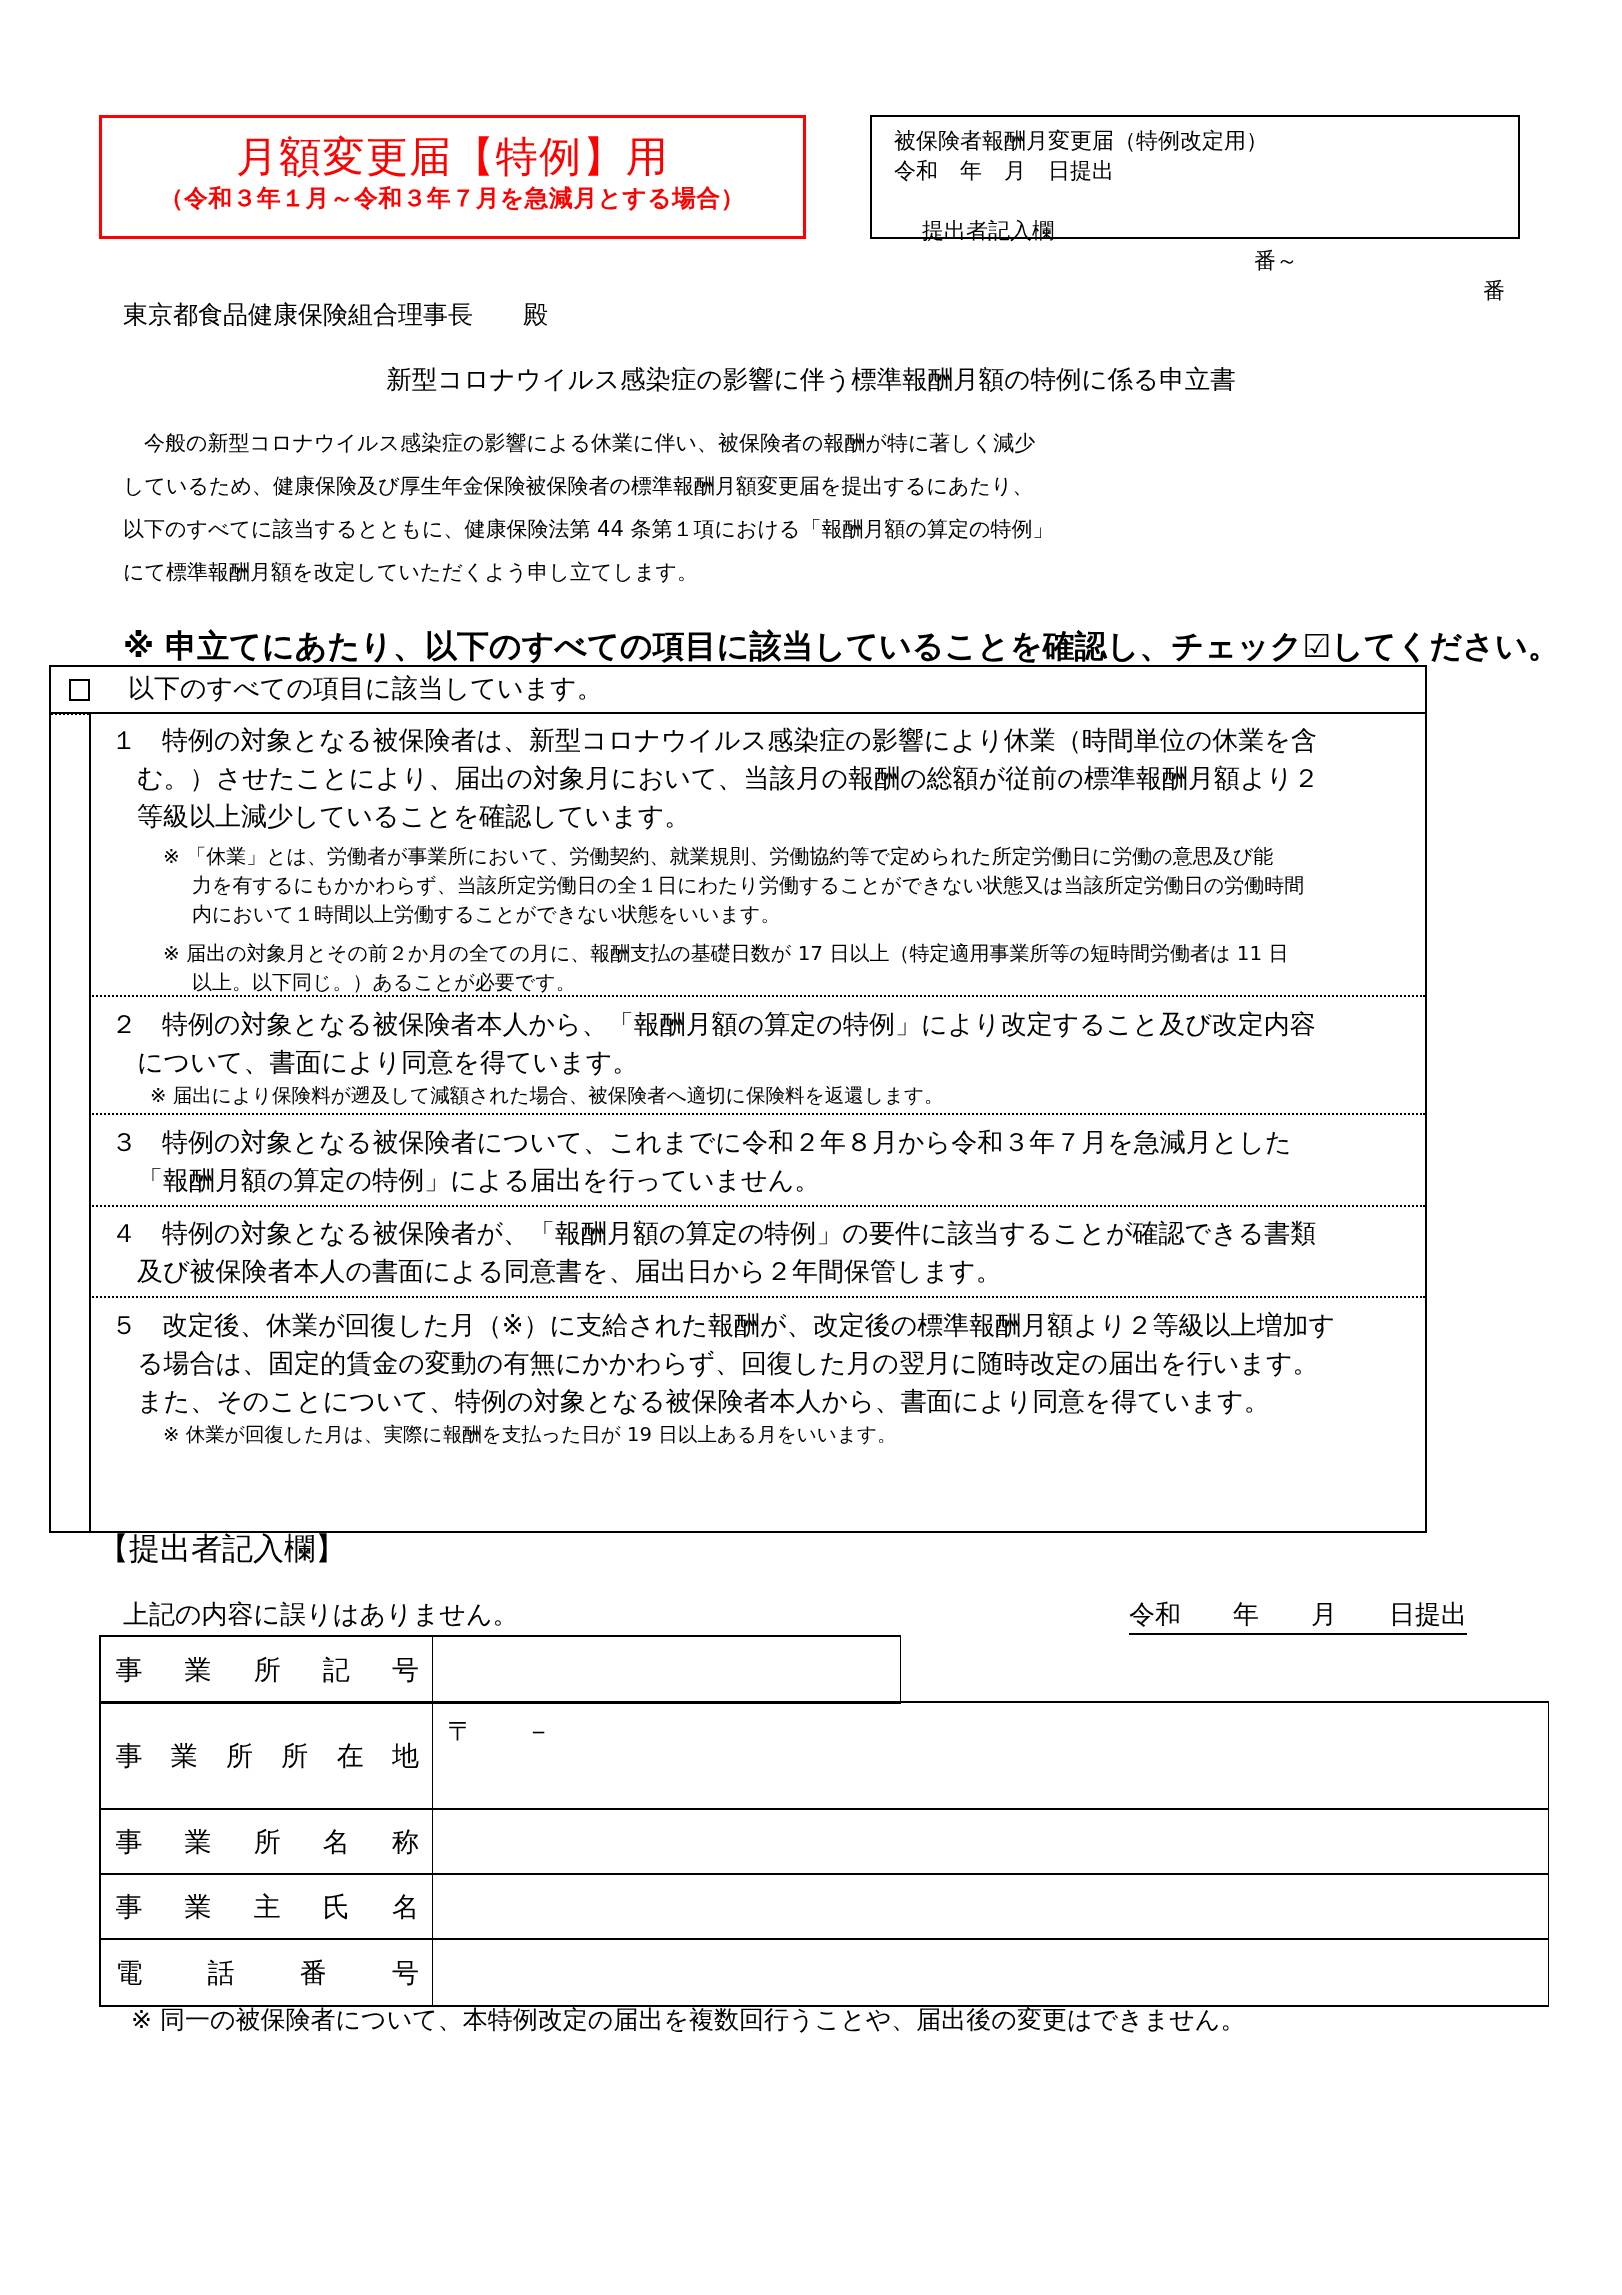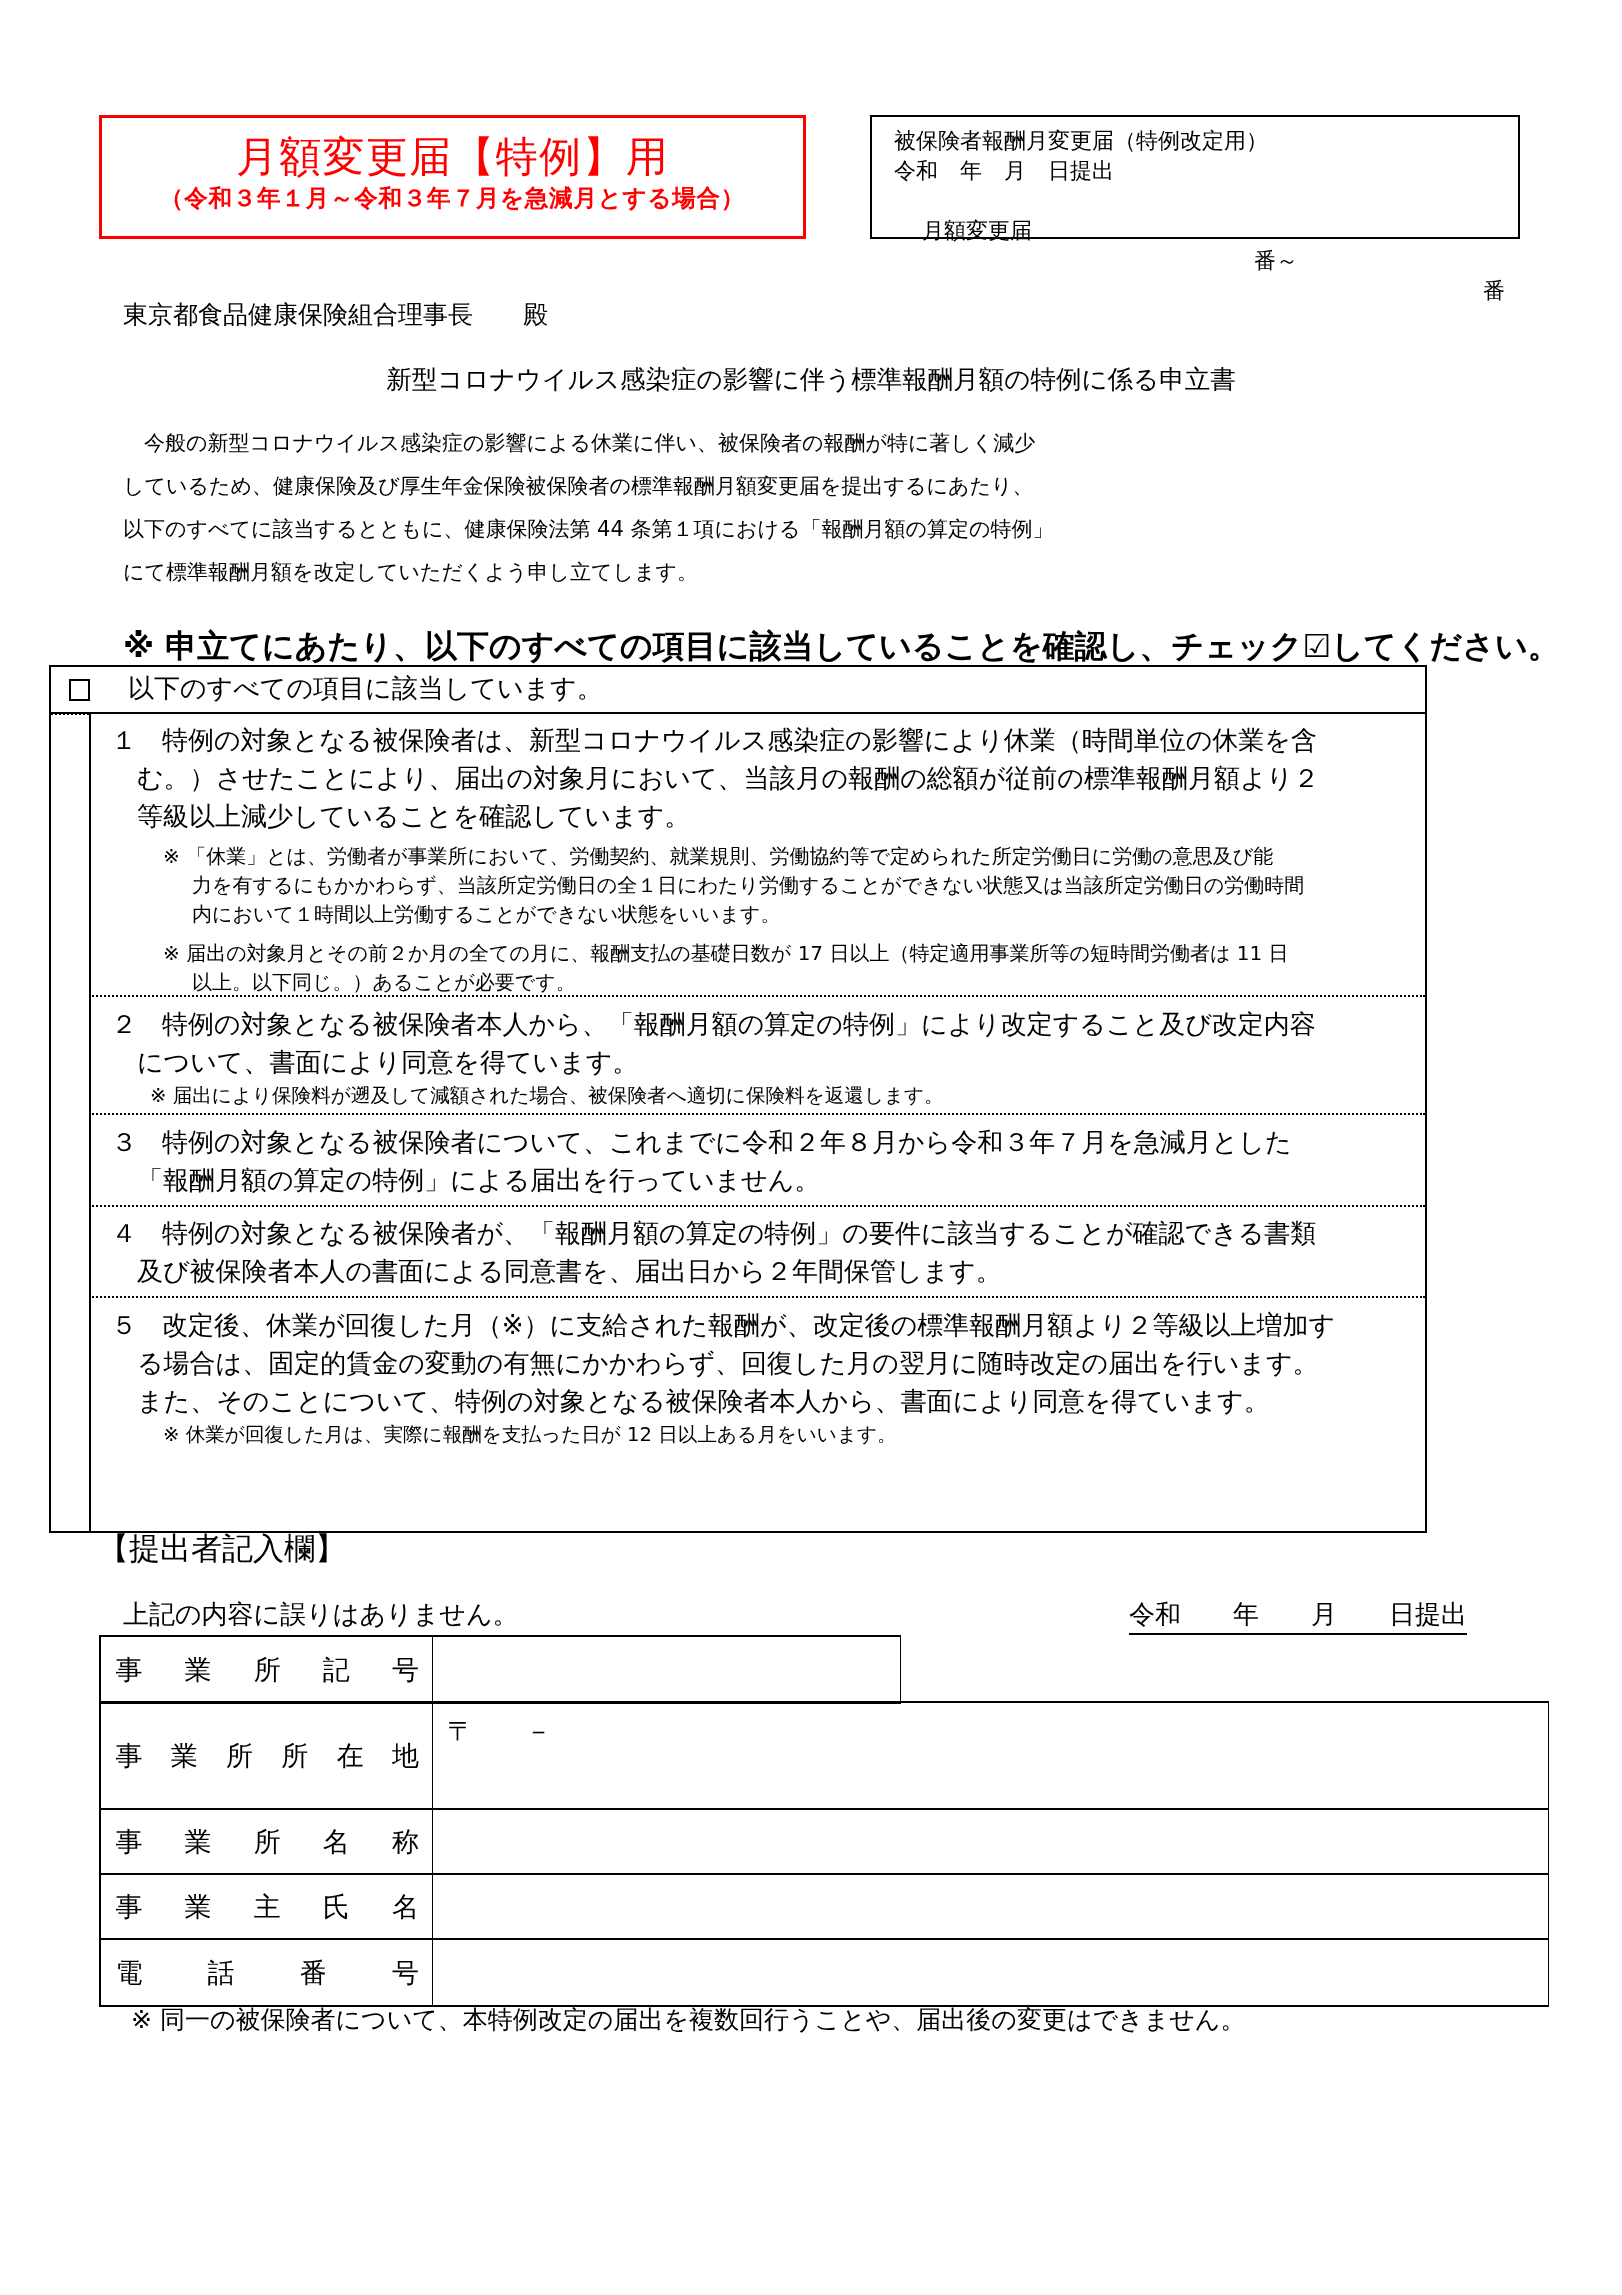--- a/index.html
+++ b/index.html
@@ -70,21 +70,21 @@
 
 <div id="red-box" class="abs">
   <div id="red-title">月額変更届【特例】用</div>
   <div id="red-sub">（令和３年１月～令和３年７月を急減月とする場合）</div>
 </div>
 
 <div id="ref-box" class="abs">
   <div class="line">被保険者報酬月変更届（特例改定用）</div>
   <div class="line">令和　年　月　日提出</div>
   <div class="line">
-    <span>月額変更届</span>
+    <span>提出者記入欄</span>
     <span id="ref-no-mid">番～</span>
     <span id="ref-no-end">番</span>
   </div>
 </div>
 
 <div id="addressee" class="abs">東京都食品健康保険組合理事長　　殿</div>
 <div id="doc-title" class="abs">新型コロナウイルス感染症の影響に伴う標準報酬月額の特例に係る申立書</div>
 
 <div id="intro" class="abs">
   <div class="p">　今般の新型コロナウイルス感染症の影響による休業に伴い、被保険者の報酬が特に著しく減少</div>
@@ -138,21 +138,21 @@
     <div class="main"><span class="num">４</span><span>特例の対象となる被保険者が、「報酬月額の算定の特例」の要件に該当することが確認できる書類</span></div>
     <div class="main cont">及び被保険者本人の書面による同意書を、届出日から２年間保管します。</div>
   </div>
 
   <div class="item" style="top:631px;height:154px;padding-top:7.9px;">
     <div class="main"><span class="num">５</span><span>改定後、休業が回復した月（※）に支給された報酬が、改定後の標準報酬月額より２等級以上増加す</span></div>
     <div class="main cont">る場合は、固定的賃金の変動の有無にかかわらず、回復した月の翌月に随時改定の届出を行います。</div>
     <div class="main cont">また、そのことについて、特例の対象となる被保険者本人から、書面により同意を得ています。</div>
     <div class="note-sm2">
       <span>※</span>
-      <span>休業が回復した月は、実際に報酬を支払った日が 12 日以上ある月をいいます。</span>
+      <span>休業が回復した月は、実際に報酬を支払った日が 19 日以上ある月をいいます。</span>
     </div>
   </div>
 
 </div>
 
 <div id="sub-heading" class="abs">【提出者記入欄】</div>
 <div id="sub-confirm" class="abs">上記の内容に誤りはありません。</div>
 <div id="sub-date" class="abs">令和　　年　　月　　日提出</div>
 
 <div id="sub-table" class="abs">

